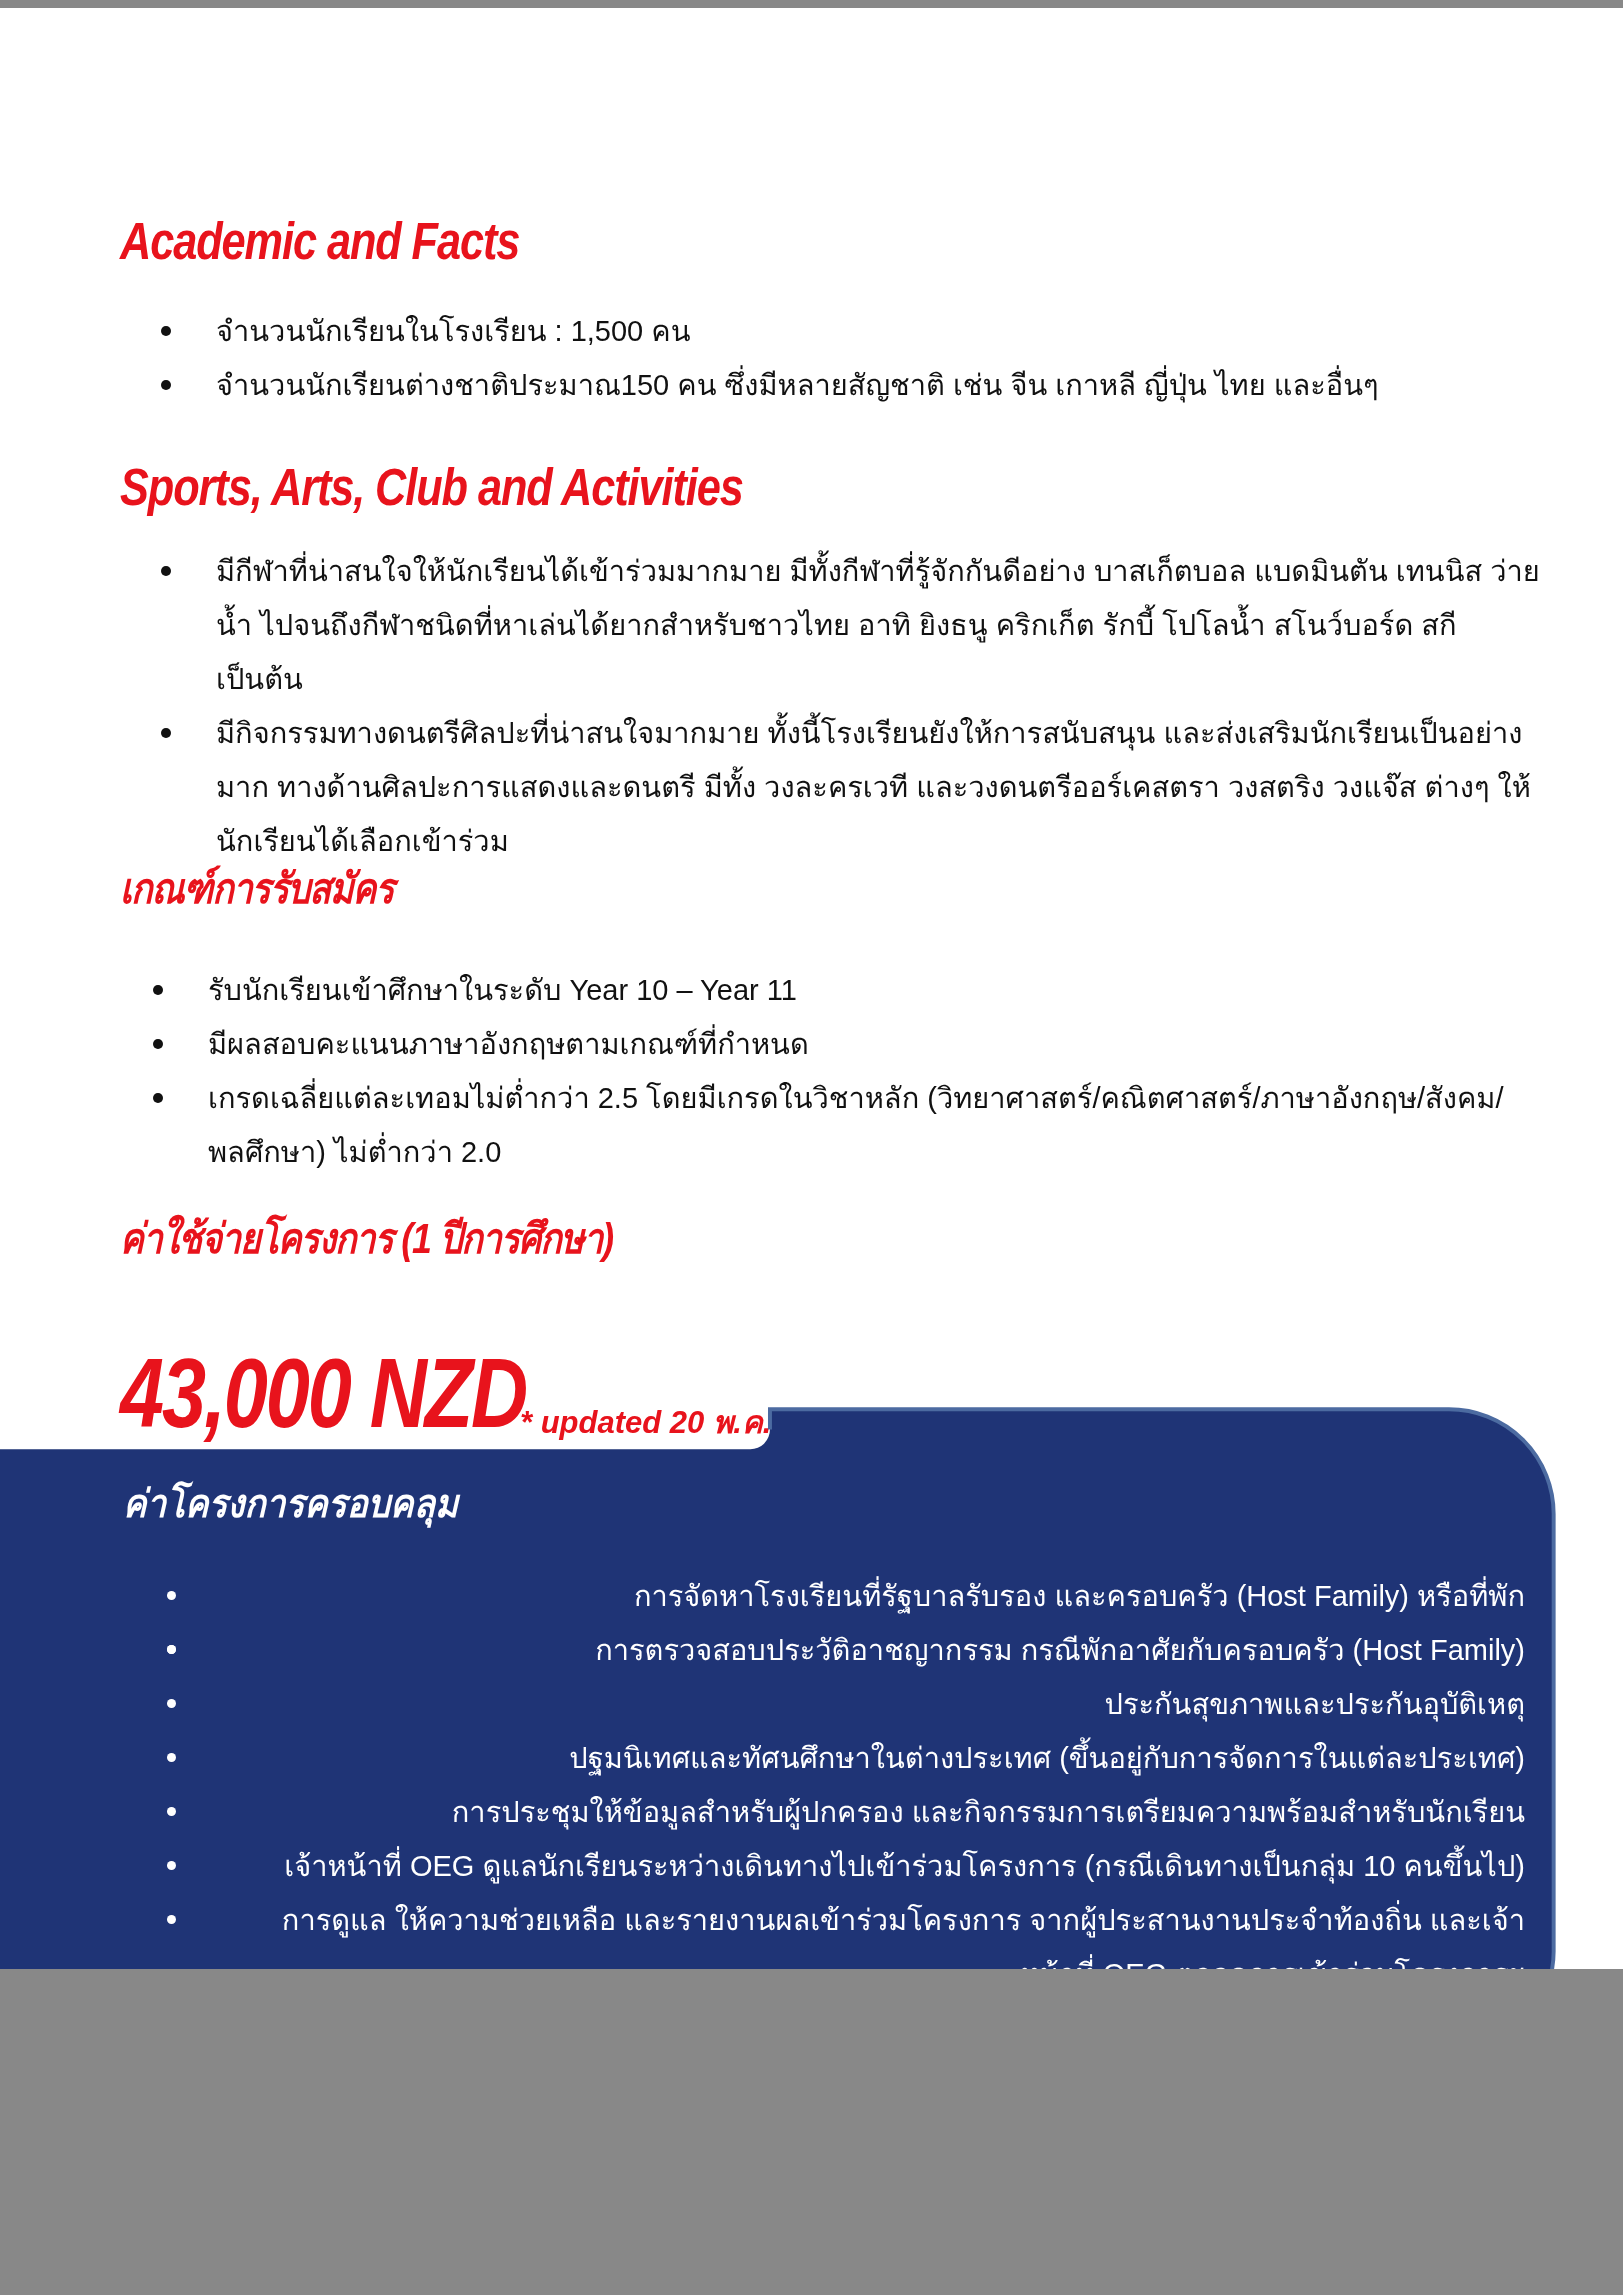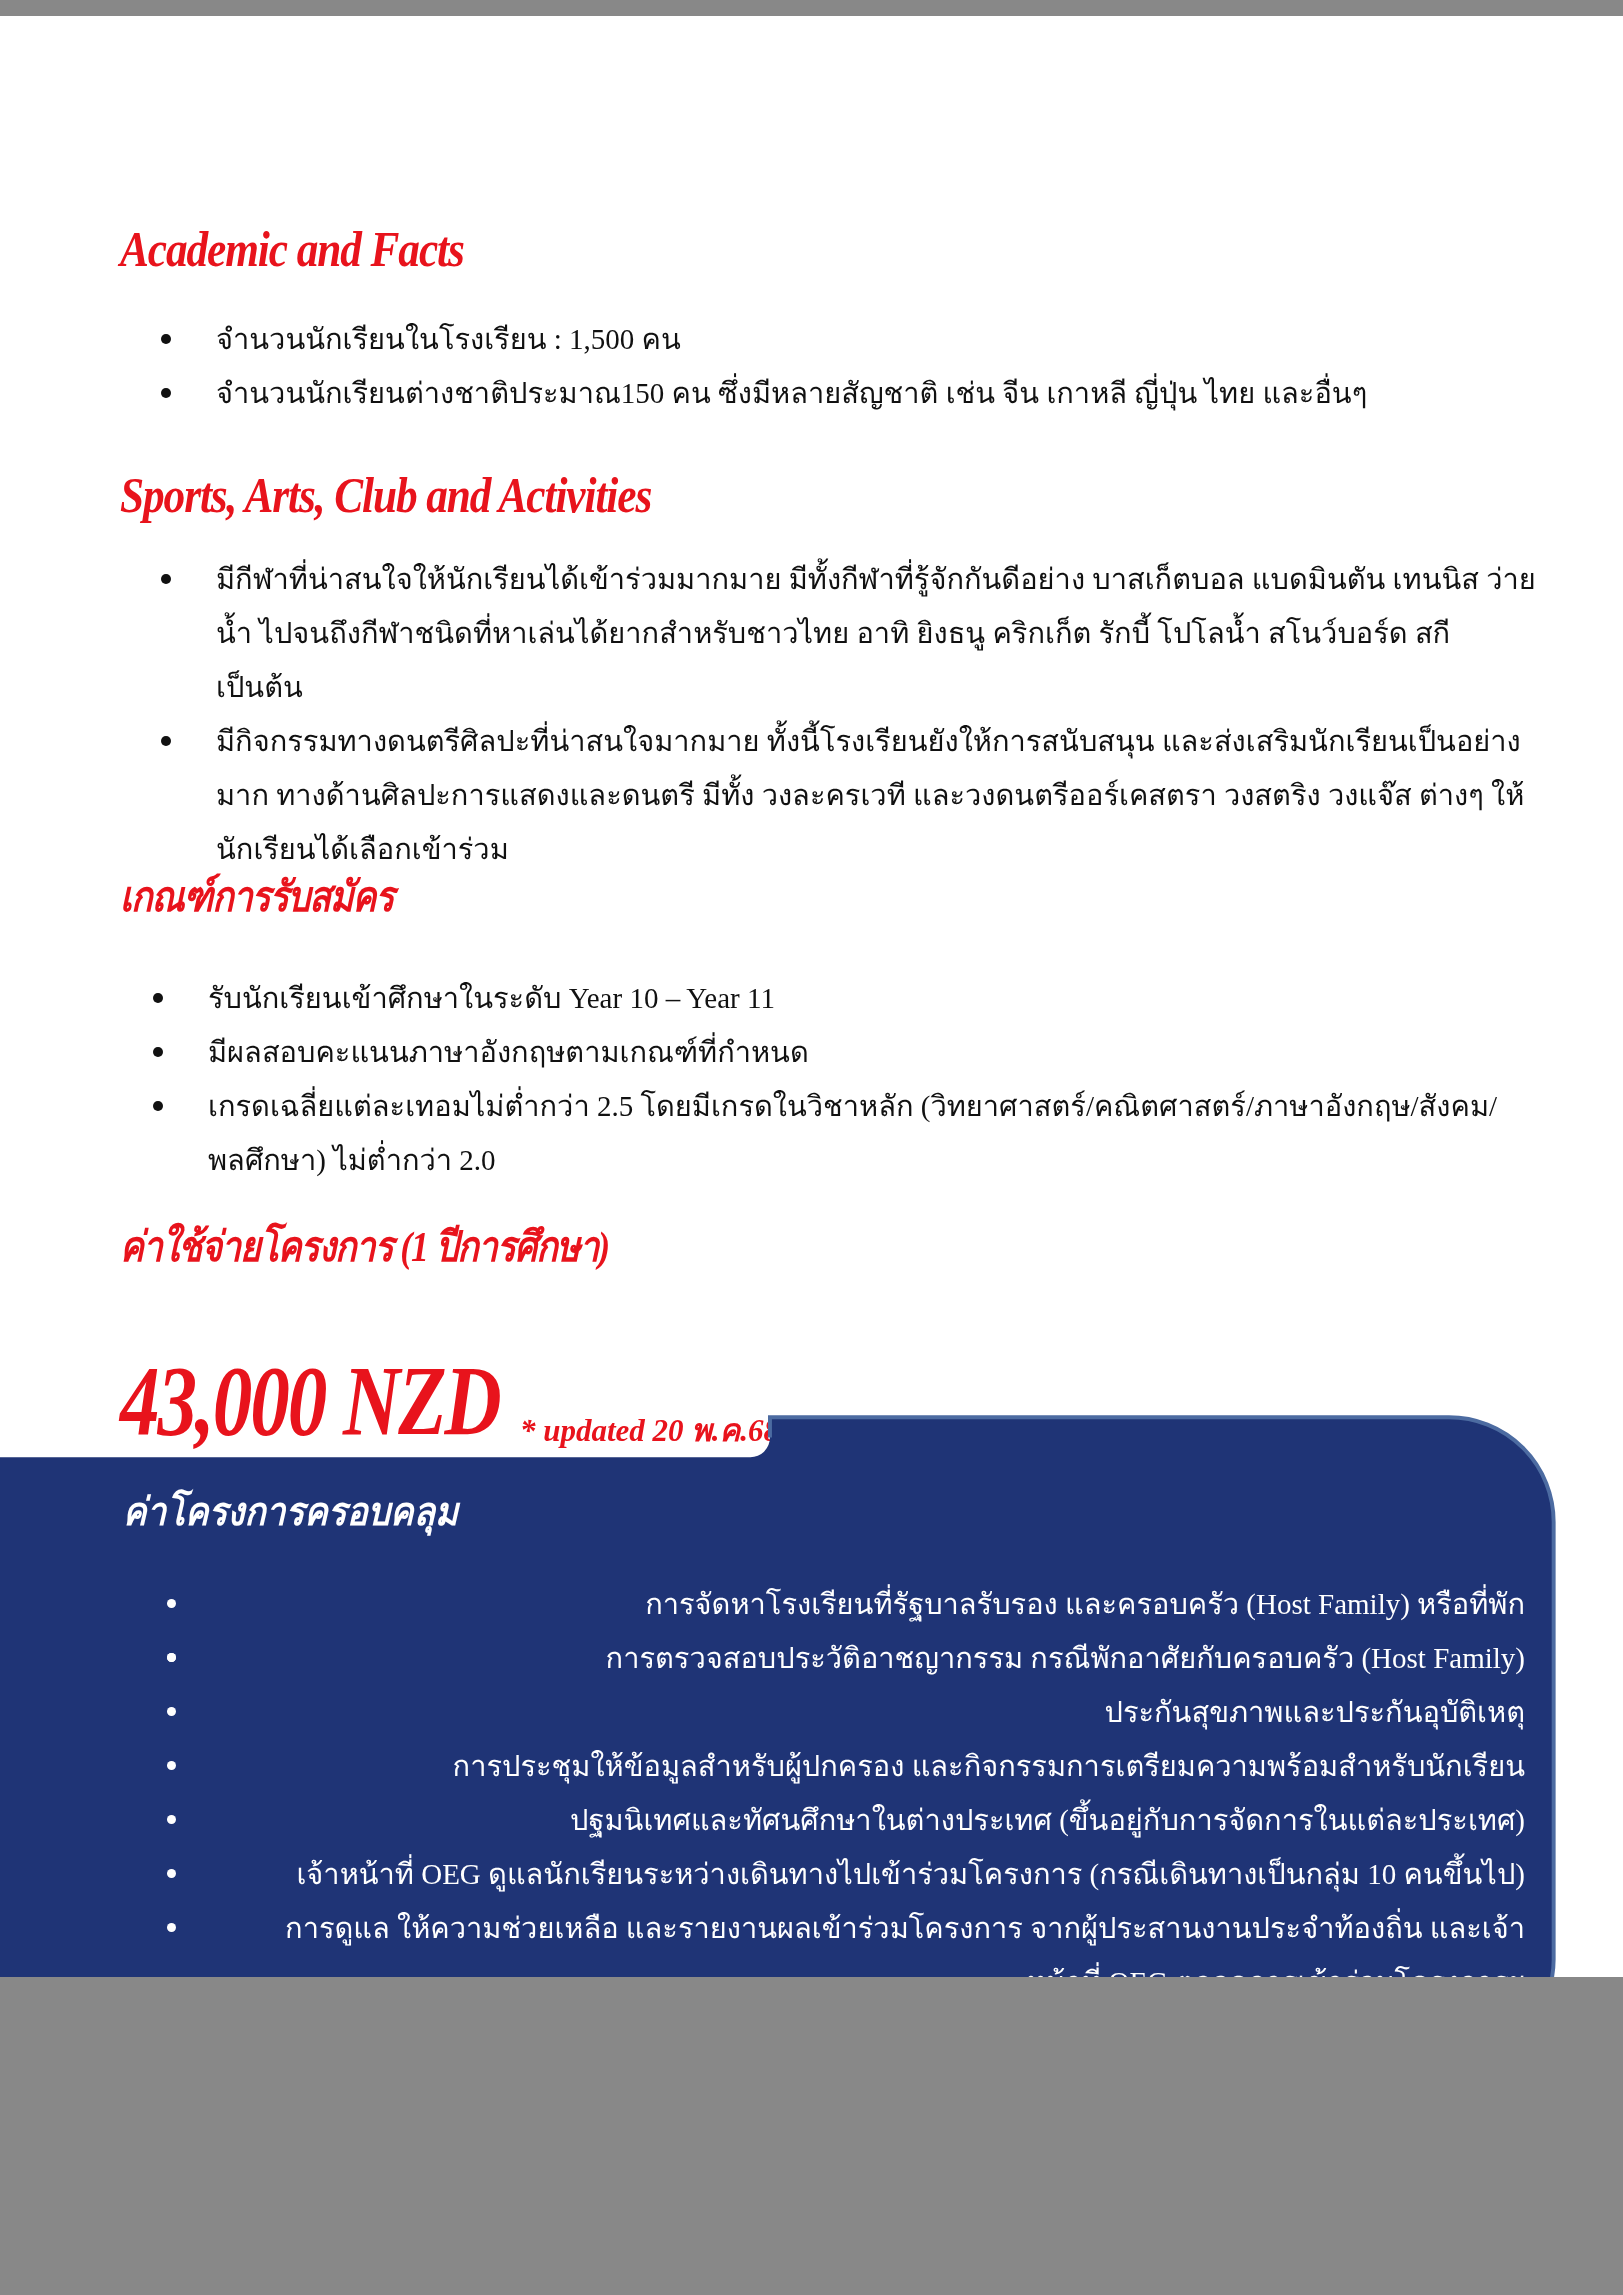--- a/index.html
+++ b/index.html
@@ -1,22 +1,22 @@
 <!DOCTYPE html>
 <html style="font-size:10.5px"><head>
 <meta charset="utf-8">
 <style>
   html,body{margin:0;padding:0;background:#888;}
   .page{
     position:relative;
     width:1623px;height:1961px;
     background:#ffffff;
     overflow:hidden;
-    font-family:Liberation Serif, serif;
-    margin:16px auto;
+    font-family:Liberation Sans, sans-serif;
+    margin:8px auto;
   }
   
   .h-en, .h-th{
     position:absolute;
     color:#e8131c;
     font-weight:bold;
     font-style:italic;
     white-space:nowrap;
     transform:scaleX(.85);
     transform-origin:left top;
@@ -184,25 +184,25 @@
       <li>
         <span class="dot"></span>
         <span>การตรวจสอบประวัติอาชญากรรม กรณีพักอาศัยกับครอบครัว (Host Family)</span>
       </li>
       <li>
         <span class="dot"></span>
         <span>ประกันสุขภาพและประกันอุบัติเหตุ</span>
       </li>
       <li>
         <span class="dot"></span>
+        <span>ปฐมนิเทศและทัศนศึกษาในต่างประเทศ (ขึ้นอยู่กับการจัดการในแต่ละประเทศ)</span>
+      </li>
+      <li>
+        <span class="dot"></span>
         <span>การประชุมให้ข้อมูลสำหรับผู้ปกครอง และกิจกรรมการเตรียมความพร้อมสำหรับนักเรียน</span>
-      </li>
-      <li>
-        <span class="dot"></span>
-        <span>ปฐมนิเทศและทัศนศึกษาในต่างประเทศ (ขึ้นอยู่กับการจัดการในแต่ละประเทศ)</span>
       </li>
       <li>
         <span class="dot"></span>
         <span>เจ้าหน้าที่ OEG ดูแลนักเรียนระหว่างเดินทางไปเข้าร่วมโครงการ (กรณีเดินทางเป็นกลุ่ม 10 คนขึ้นไป)</span>
       </li>
       <li>
         <span class="dot"></span>
         <span>การดูแล ให้ความช่วยเหลือ และรายงานผลเข้าร่วมโครงการ จากผู้ประสานงานประจำท้องถิ่น และเจ้าหน้าที่ OEG ตลอดการเข้าร่วมโครงการฯ</span>
       </li>
     </ul>

